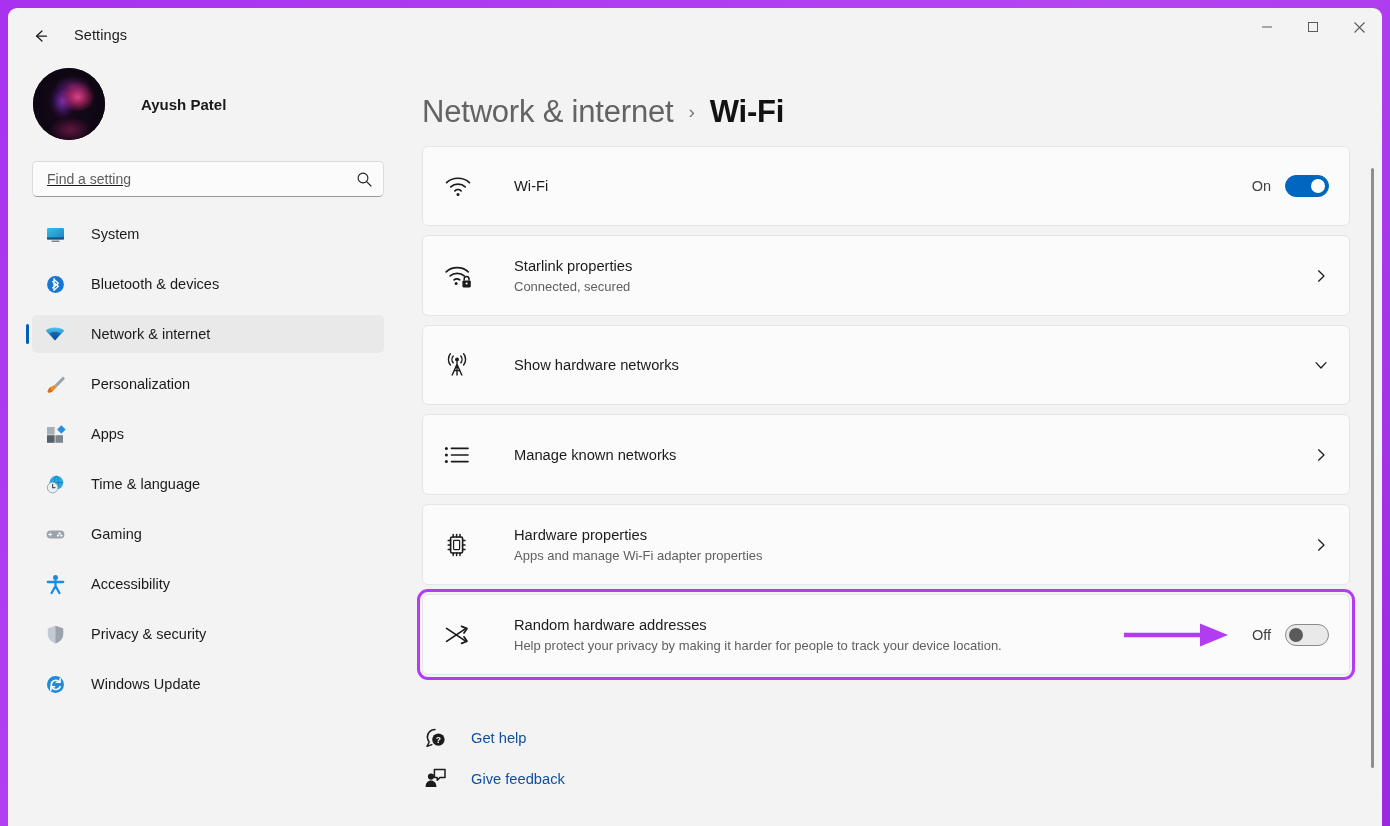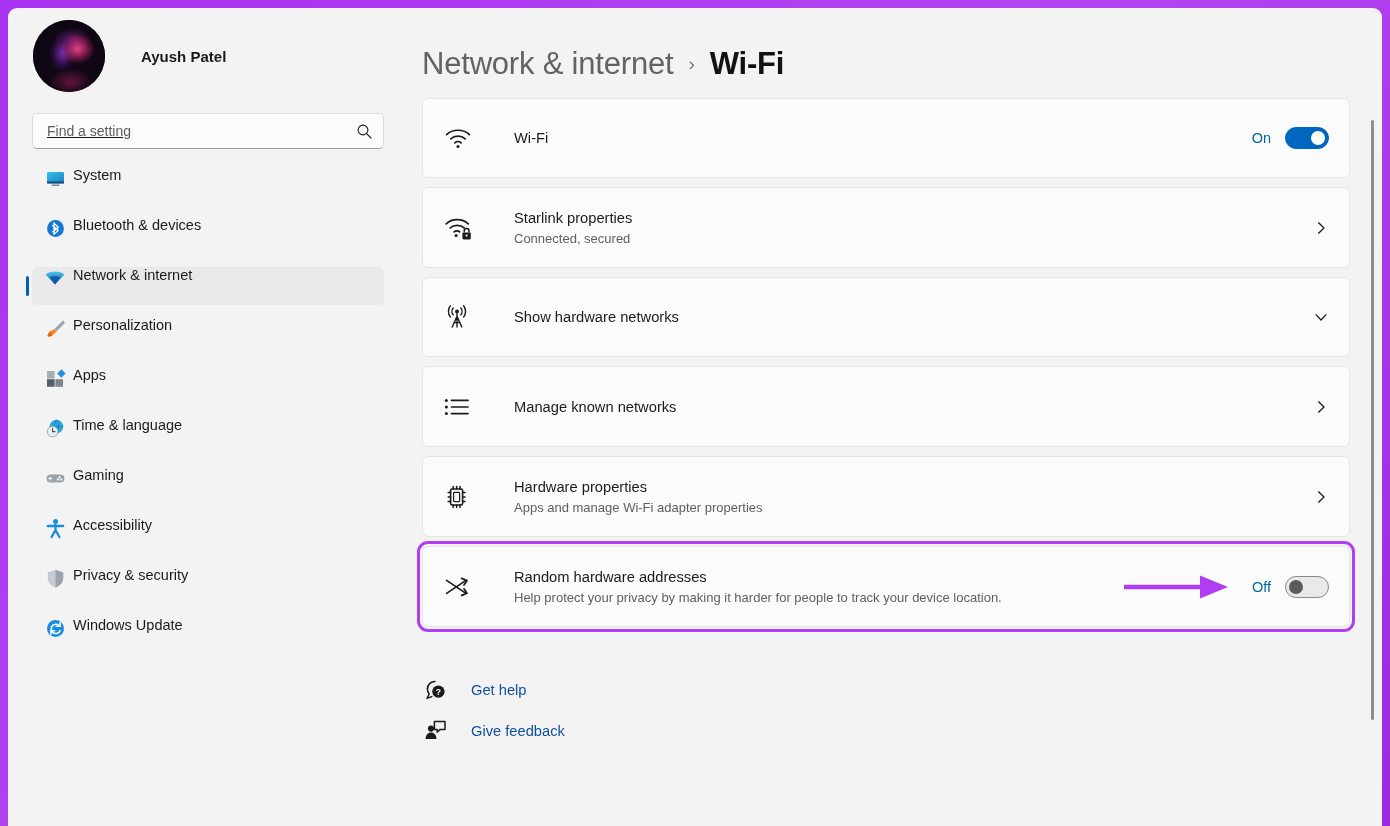--- a/index.html
+++ b/index.html
@@ -134,23 +134,24 @@
     color: #1b1b1b;
     text-decoration: underline;
   }
   #searchbox input::placeholder { color: #5d5d5d; }
   #search-icon { flex: 0 0 auto; display: flex; }
 
   #navlist { margin-top: 18px; }
   .nav-item {
     height: 38px;
     display: flex;
+    align-items: center;
     border-radius: 5px;
     padding-left: 12px;
-    gap: 7px;
+    gap: 25px;
     position: relative;
     cursor: pointer;
     margin-bottom: 12px;
   }
   .nav-item.selected { background: #e9e9e9; }
   .nav-item.selected::before {
     content: "";
     position: absolute;
     left: -6px;
     top: 9px;
@@ -232,21 +233,21 @@
     color: #5f5f5f;
     line-height: 19px;
     margin-top: 1px;
   }
   .card .cright {
     flex: 0 0 auto;
     display: flex;
     align-items: center;
     gap: 14px;
   }
-  .card .cstate { font-size: 14.5px; color: #0369a1; }
+  .card .cstate { font-size: 14.5px; color: #404040; }
 
   
   .toggle {
     width: 44px; height: 22px;
     border-radius: 11px;
     position: relative;
     cursor: pointer;
     flex: 0 0 44px;
   }
   .toggle.on { background: #0067c0; border: 1px solid #0067c0; }
@@ -299,20 +300,48 @@
     background: #8f8f8f;
     border-radius: 2px;
     cursor: pointer;
   }
 </style>
 </head>
 <body>
 
 <div id="window">
 
+  <div id="titlebar">
+    <div class="back-btn">
+      <svg width="20" height="20" viewBox="0 0 20 20">
+        <path d="M11 5 L5.6 10 L11 15" fill="none" stroke="#1b1b1b" stroke-width="1.25" stroke-linecap="round" stroke-linejoin="round"></path>
+        <line x1="5.6" y1="10" x2="15.5" y2="10" stroke="#1b1b1b" stroke-width="1.25" stroke-linecap="round"></line>
+      </svg>
+    </div>
+    <div class="win-title">Settings</div>
+
+    <div id="wincontrols">
+      <div class="wc">
+        <svg width="12" height="12" viewBox="0 0 12 12">
+          <line x1="1" y1="6" x2="11" y2="6" stroke="#5b5b5b" stroke-width="1"></line>
+        </svg>
+      </div>
+      <div class="wc">
+        <svg width="12" height="12" viewBox="0 0 12 12">
+          <rect x="1.5" y="1.5" width="9" height="9" fill="none" stroke="#5b5b5b" stroke-width="1"></rect>
+        </svg>
+      </div>
+      <div class="wc close">
+        <svg width="13" height="13" viewBox="0 0 13 13">
+          <line x1="1.5" y1="1.5" x2="11.5" y2="11.5" stroke="#5b5b5b" stroke-width="1.1"></line>
+          <line x1="11.5" y1="1.5" x2="1.5" y2="11.5" stroke="#5b5b5b" stroke-width="1.1"></line>
+        </svg>
+      </div>
+    </div>
+  </div>
 
   <div id="body-split">
 
     <div id="sidebar">
 
       <div id="profile">
         <div id="avatar">
           <div class="face"></div>
         </div>
         <div class="pname">Ayush Patel</div>

